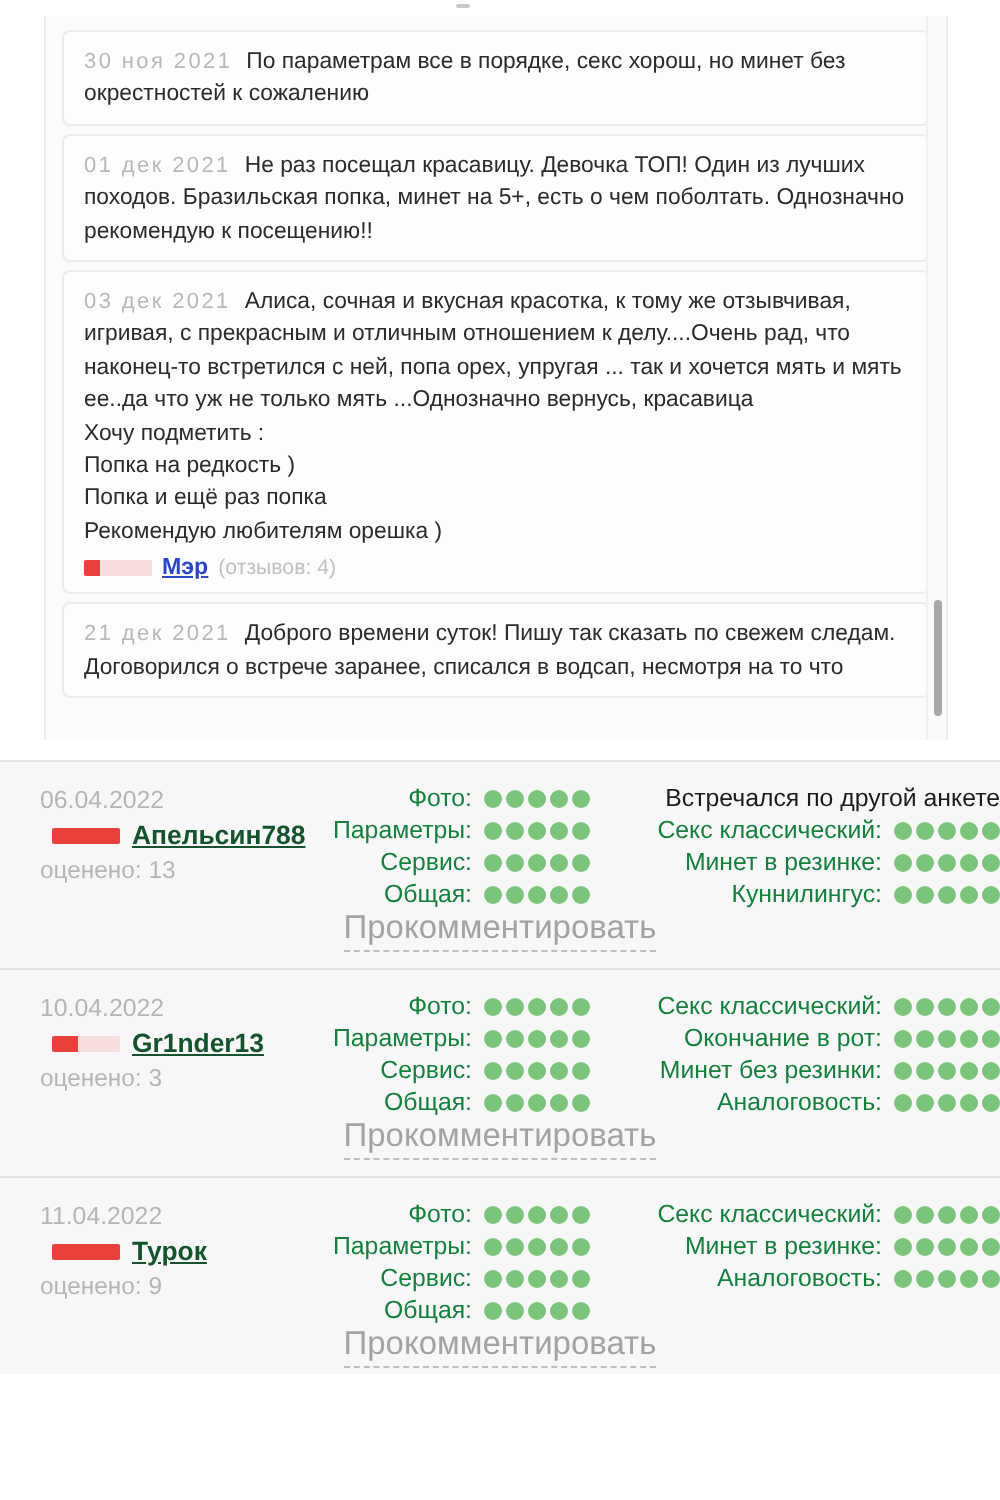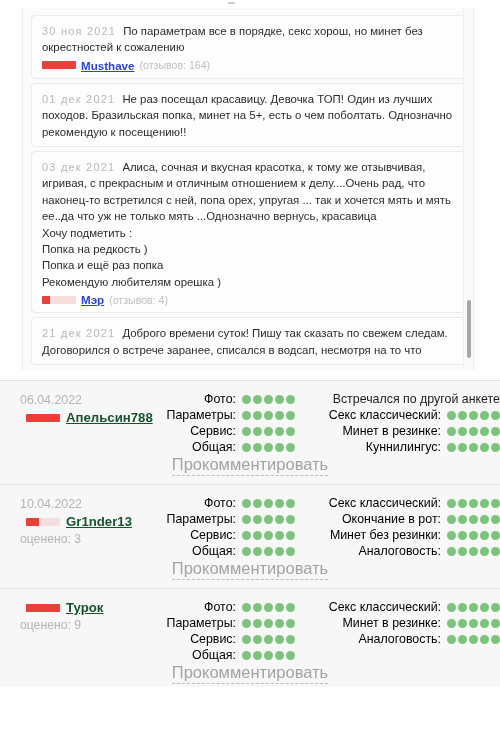--- a/index.html
+++ b/index.html
@@ -189,21 +189,21 @@
   }
   .rating-row {
     display: flex;
     align-items: center;
     justify-content: flex-end;
     height: 16px;
     white-space: nowrap;
   }
   .rating-label {
     font-size: 12.4px;
-    color: #000000;
+    color: #15803d;
     text-align: right;
   }
   .rating-label.note {
     color: #1c1c1c;
   }
   .dots {
     display: inline-flex;
     gap: 2px;
     margin-left: 6px;
     flex: 0 0 auto;
@@ -238,27 +238,20 @@
 </style>
 </head>
 <body>
 
 <div id="reviews-panel">
   <div id="reviews-scroll-up"></div>
   <div id="reviews-scroll-area">
     <div id="reviews-list">
         <div class="review-card">
           <div class="review-body"><span class="review-date">30  ноя  2021</span><span>По параметрам все в порядке, секс хорош, но минет без</span><span class="review-line">окрестностей к сожалению</span></div>
-          <div class="review-author-row">
-            <span class="rank-bar">
-              <i style="width: 100%;"></i>
-            </span>
-            <a class="author-name" href="#">Musthave</a>
-            <span class="author-count">(отзывов: 164)</span>
-          </div>
         </div>
         <div class="review-card">
           <div class="review-body"><span class="review-date">01  дек  2021</span><span>Не раз посещал красавицу. Девочка ТОП! Один из лучших</span><span class="review-line">походов. Бразильская попка, минет на 5+, есть о чем поболтать. Однозначно</span><span class="review-line">рекомендую к посещению!!</span></div>
         </div>
         <div class="review-card">
           <div class="review-body"><span class="review-date">03  дек  2021</span><span>Алиса, сочная и вкусная красотка, к тому же отзывчивая,</span><span class="review-line">игривая, с прекрасным и отличным отношением к делу....Очень рад, что</span><span class="review-line">наконец-то встретился с ней, попа орех, упругая ... так и хочется мять и мять</span><span class="review-line">ее..да что уж не только мять ...Однозначно вернусь, красавица</span><span class="review-line">Хочу подметить :</span><span class="review-line">Попка на редкость )</span><span class="review-line">Попка и ещё раз попка</span><span class="review-line">Рекомендую любителям орешка )</span></div>
           <div class="review-author-row">
             <span class="rank-bar">
               <i style="width: 24%;"></i>
             </span>
@@ -281,20 +274,21 @@
       <div class="rating-card">
         <div class="rating-inner">
           <div class="rc-meta">
             <div class="rc-date">06.04.2022</div>
             <div class="rc-author-row">
               <span class="rank-bar">
                 <i style="width: 100%;"></i>
               </span>
               <a class="rc-author" href="#">Апельсин788</a>
             </div>
+            <div class="rc-scored">оценено: 13</div>
           </div>
           <div class="rc-col rc-col-left">
             <div class="rating-row">
               <span class="rating-label">Фото:</span>
               <span class="dots">
                 <span class="dot" style="background: rgb(124, 196, 124);"></span>
                 <span class="dot" style="background: rgb(124, 196, 124);"></span>
                 <span class="dot" style="background: rgb(124, 196, 124);"></span>
                 <span class="dot" style="background: rgb(124, 196, 124);"></span>
                 <span class="dot" style="background: rgb(124, 196, 124);"></span>
@@ -464,20 +458,21 @@
                 <span class="dot" style="background: rgb(124, 196, 124);"></span>
               </span>
             </div>
           </div>
         </div>
         <div class="comment-link-wrap"><span class="comment-link">Прокомментировать</span></div>
       </div>
       <div class="rating-card">
         <div class="rating-inner">
           <div class="rc-meta">
+            <div class="rc-date">11.04.2022</div>
             <div class="rc-author-row">
               <span class="rank-bar">
                 <i style="width: 100%;"></i>
               </span>
               <a class="rc-author" href="#">Турок</a>
             </div>
             <div class="rc-scored">оценено: 9</div>
           </div>
           <div class="rc-col rc-col-left">
             <div class="rating-row">

